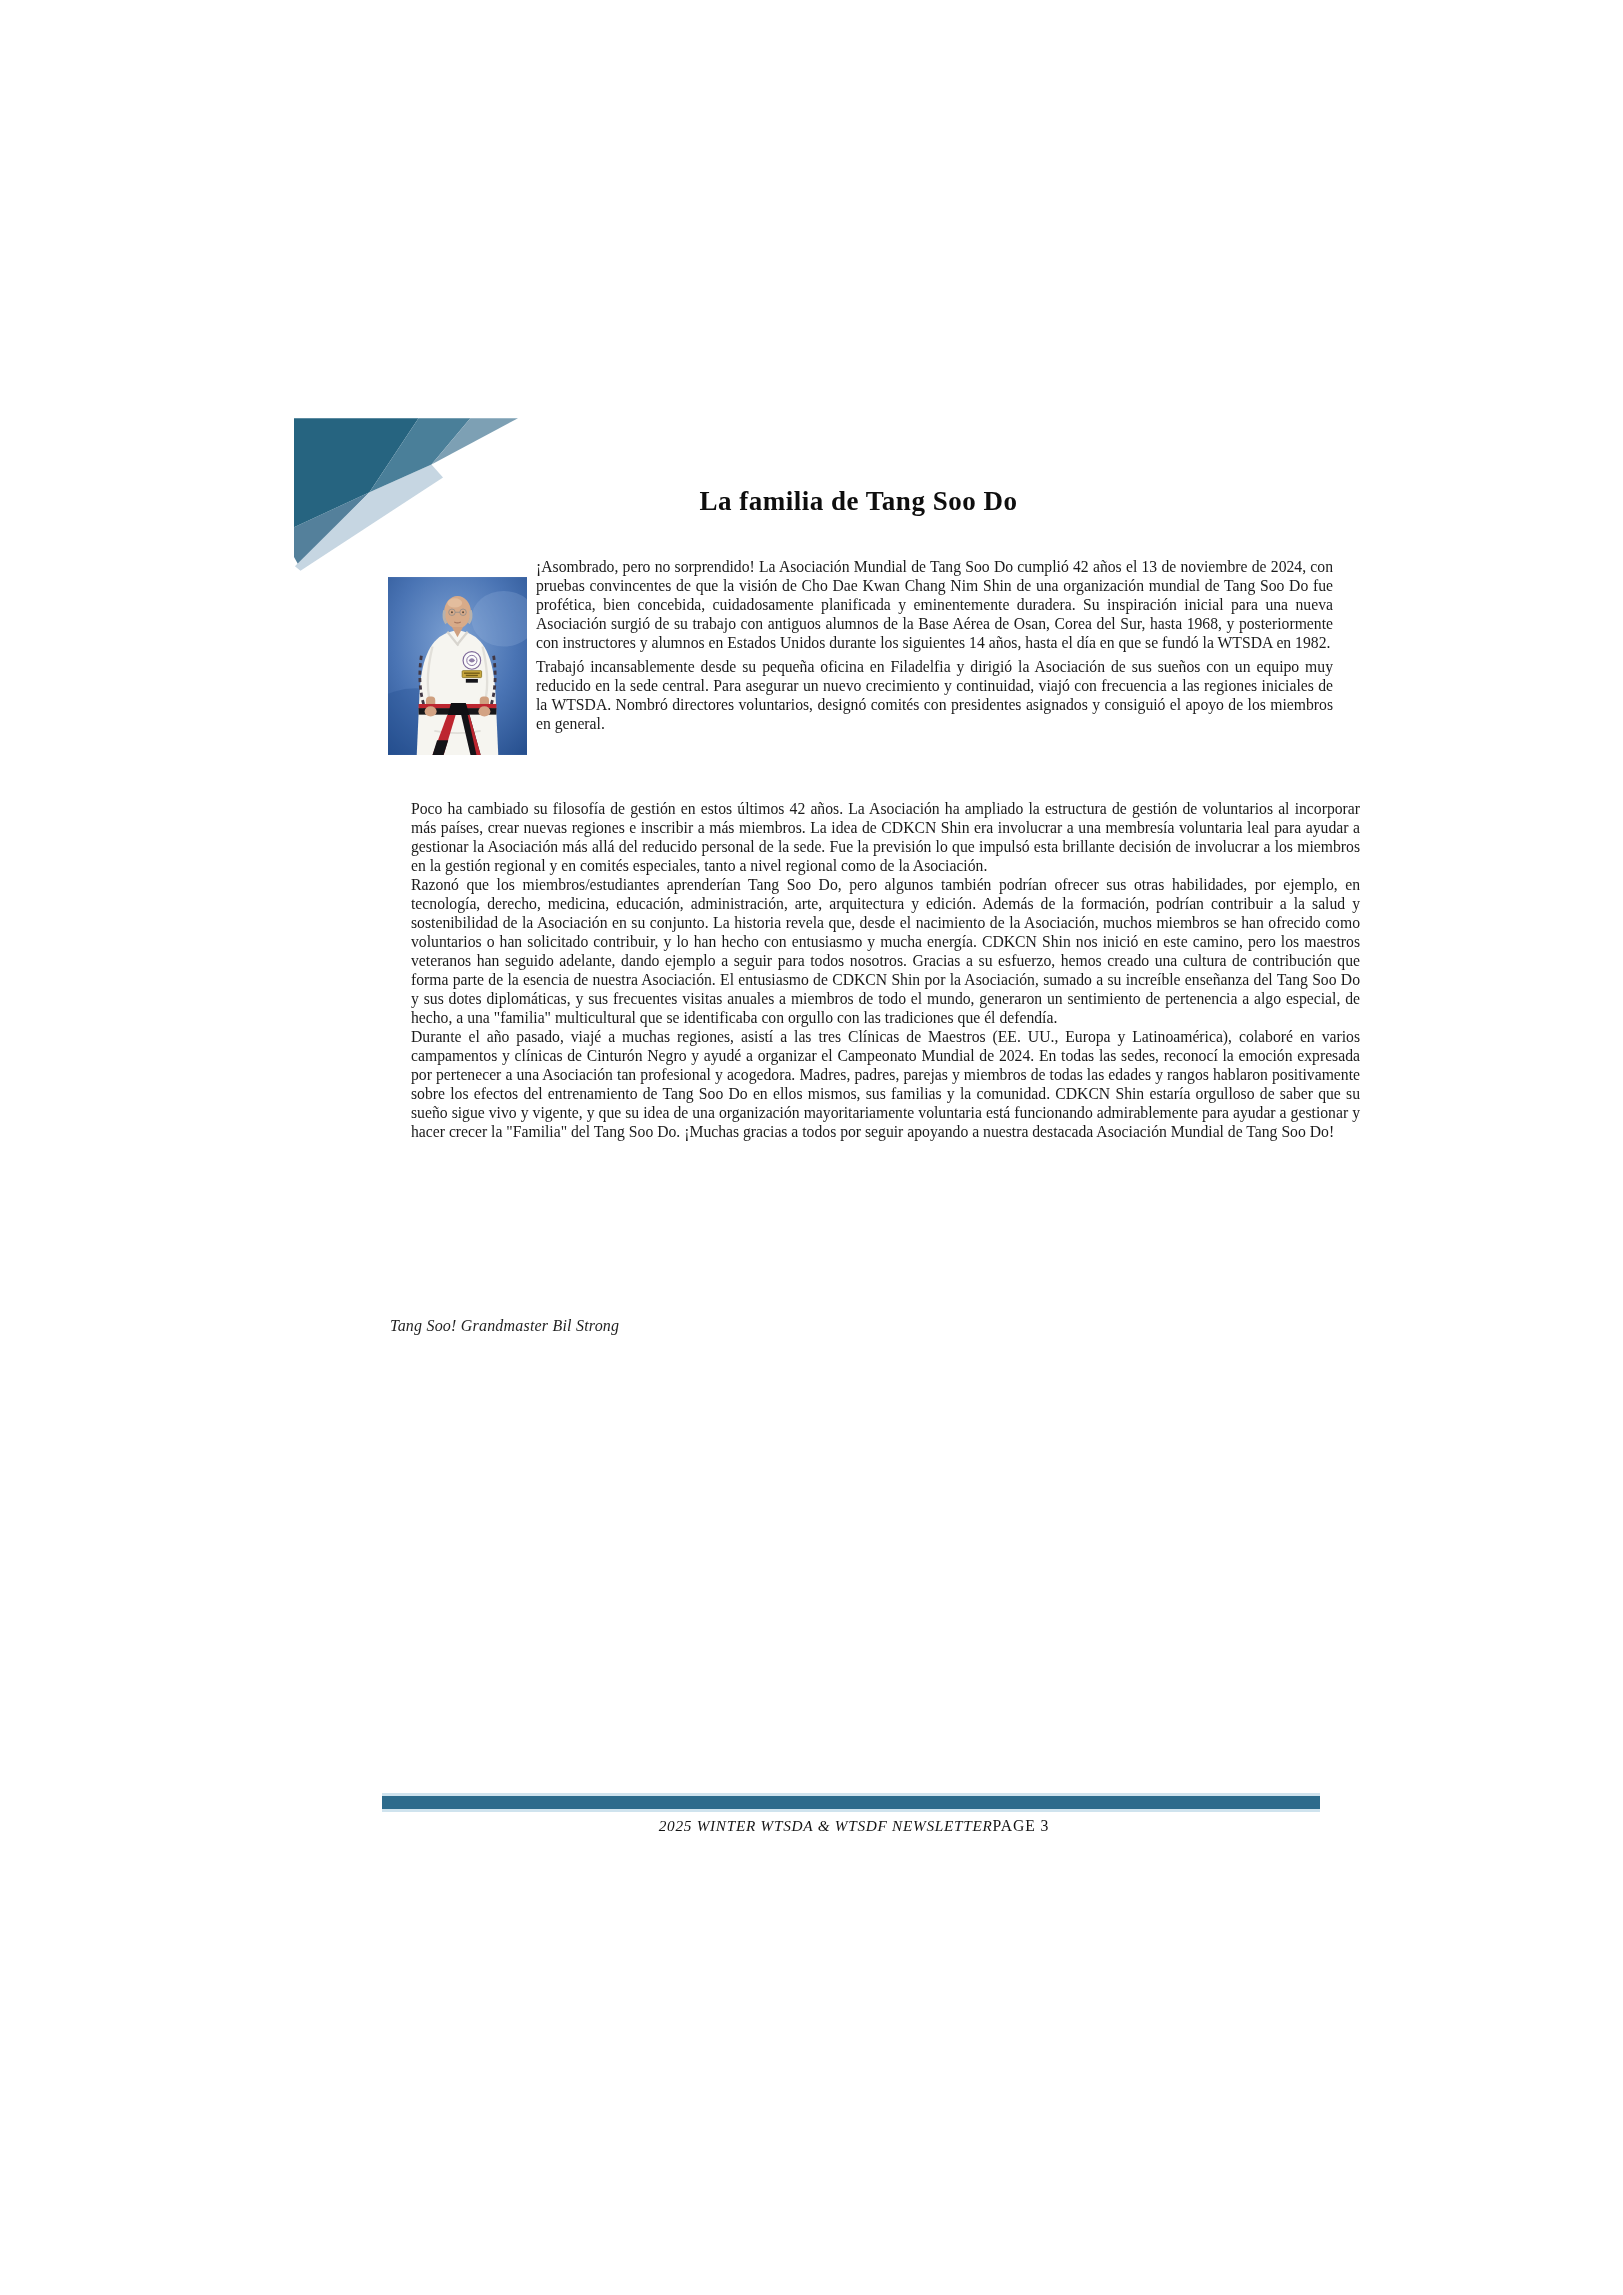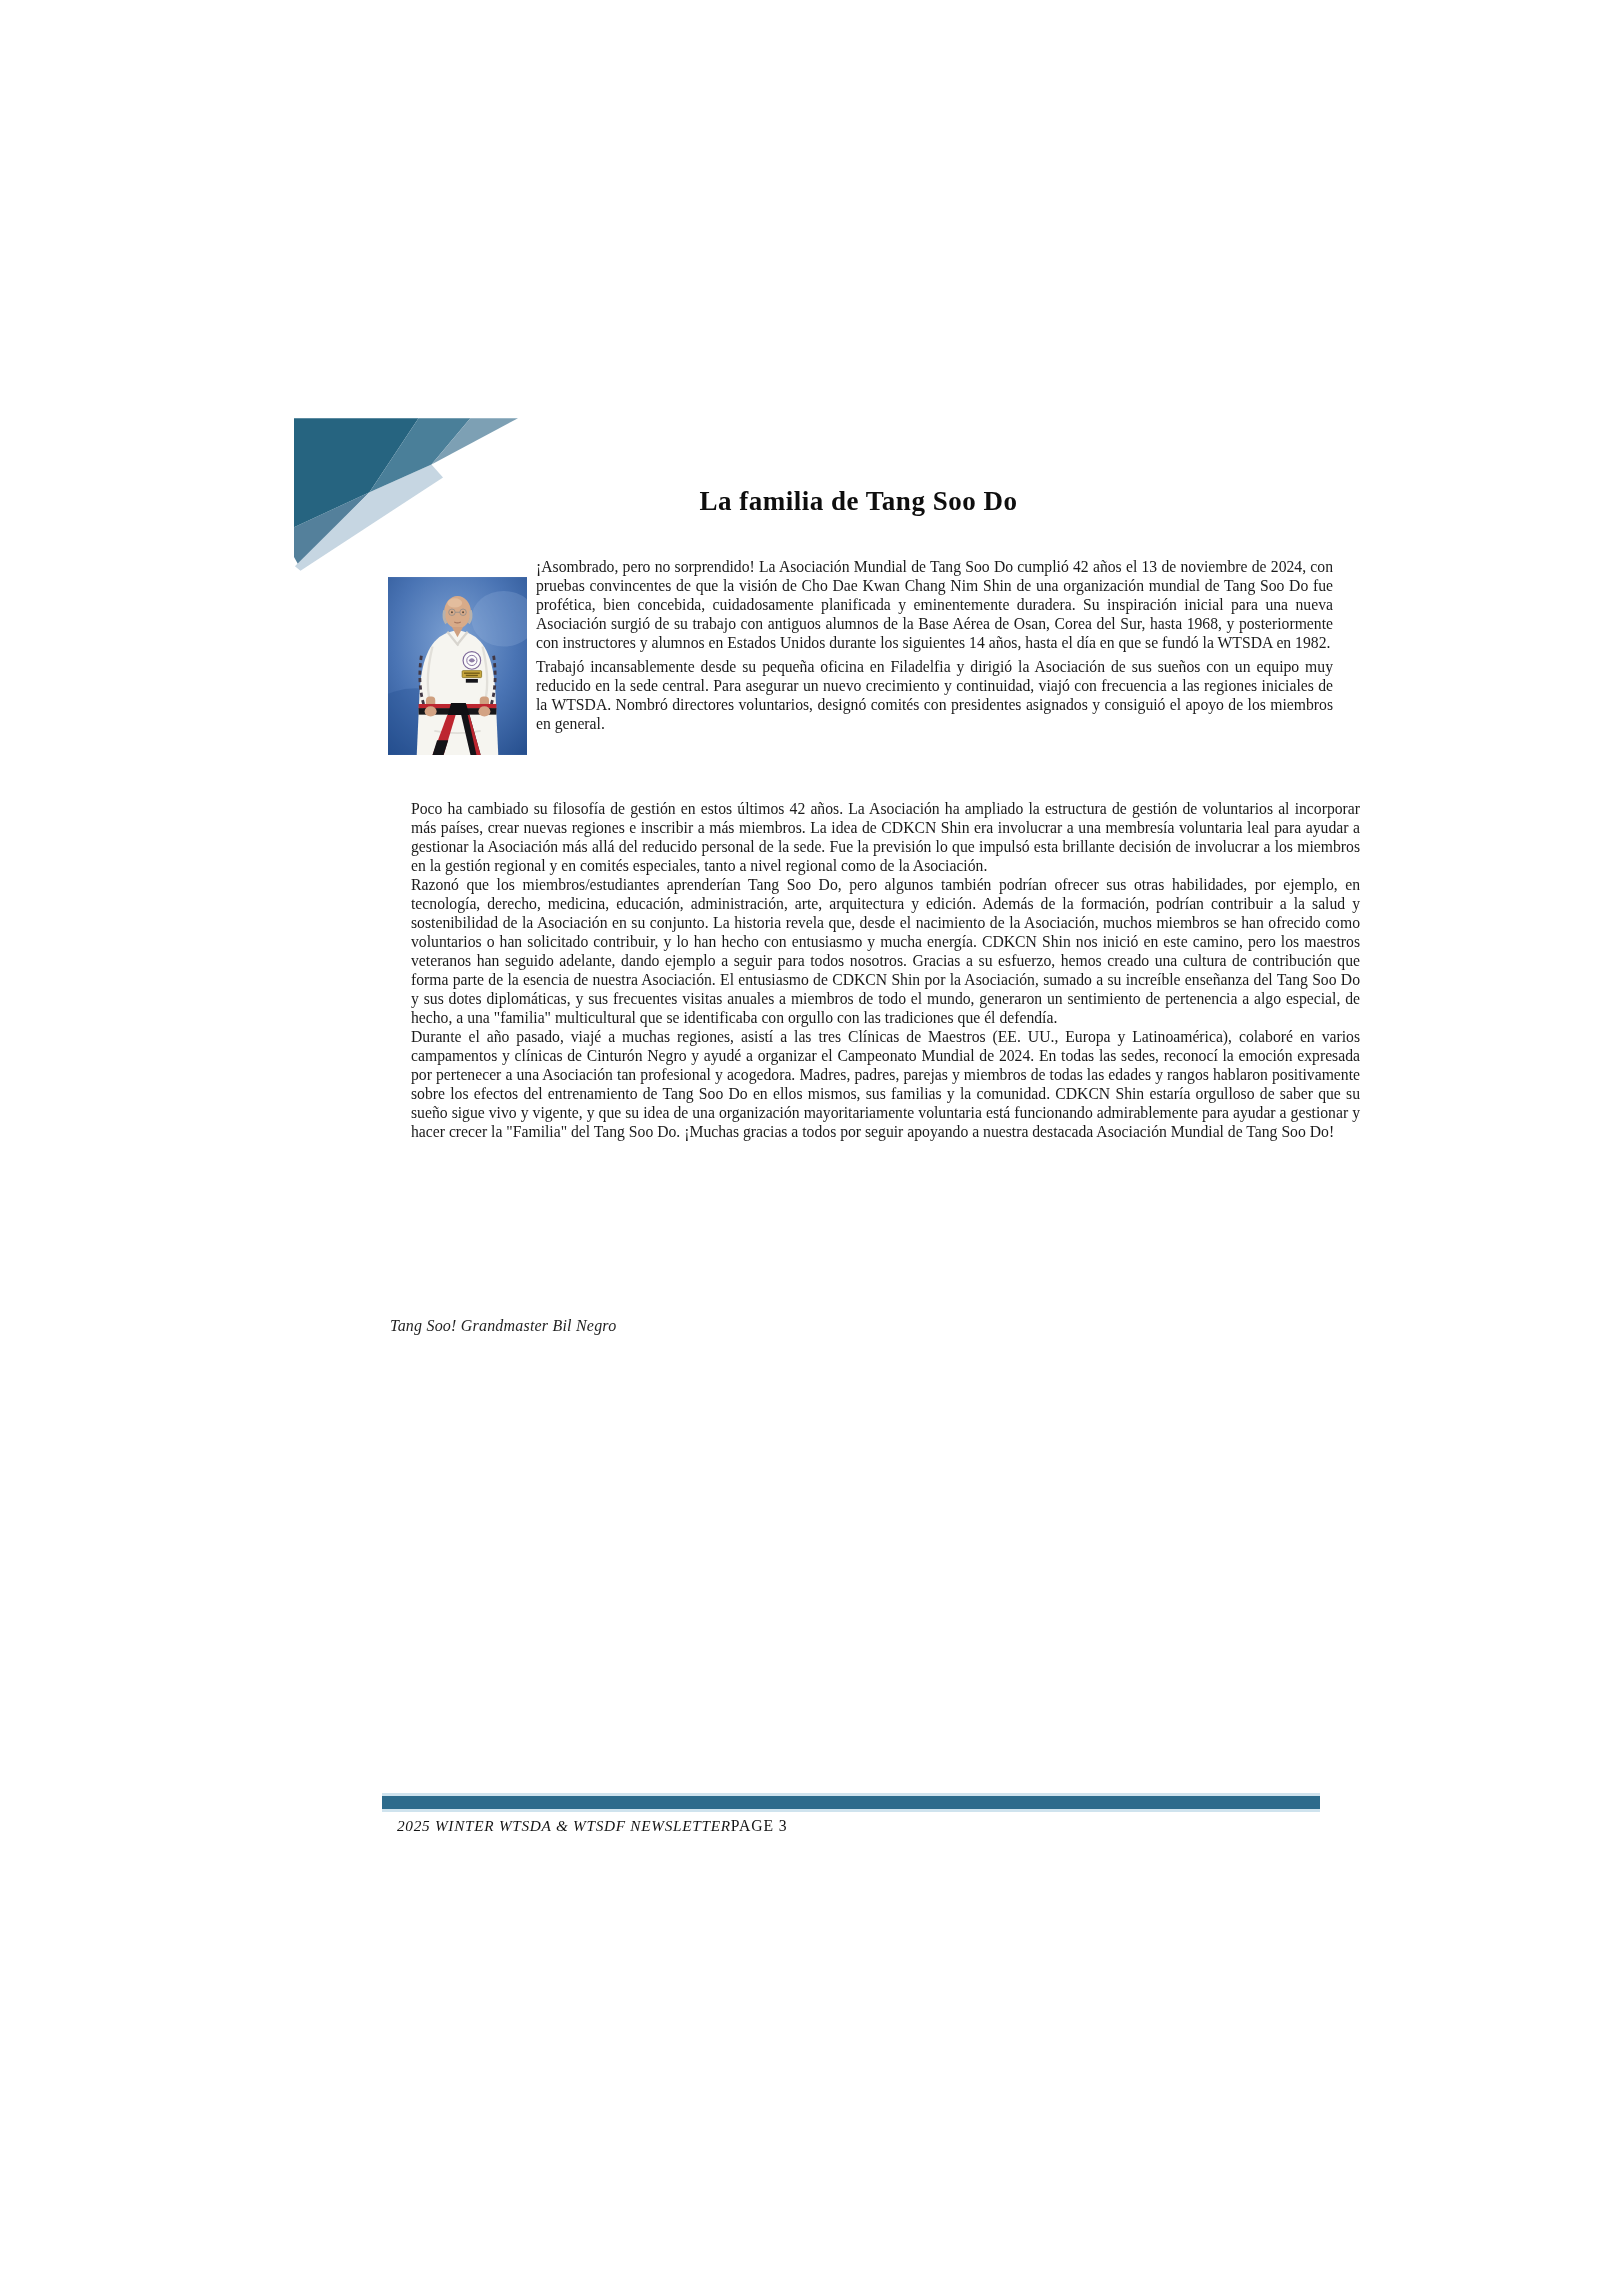--- a/index.html
+++ b/index.html
@@ -30,21 +30,21 @@
   .body{position:absolute;left:384px;top:799px;width:949px;margin-left:27px;}
   .signature{
     position:absolute;left:390px;top:1317px;margin:0;
     font-size:16px;font-style:italic;color:#1f1f1f;letter-spacing:0.2px;
   }
   .rule{position:absolute;left:382px;top:1793px;width:938px;}
   .rule .edge{height:2.8px;}
   .rule .bar{height:13px;}
   .footer{
     position:absolute;left:397px;top:1817px;width:914px;
-    display:flex;justify-content:flex-start;align-items:baseline;
+    display:flex;justify-content:center;align-items:baseline;
   }
   .footer .nl{font-style:italic;font-size:15.3px;letter-spacing:0.7px;color:#141414;}
   .footer .pg{font-size:15.7px;letter-spacing:0.9px;color:#141414;}
 </style>
 </head>
 <body>
 
 <div class="page">
 
   <svg class="deco" viewBox="0 0 484 330" aria-hidden="true">
@@ -118,21 +118,21 @@
     <p>¡Asombrado, pero no sorprendido! La Asociación Mundial de Tang Soo Do cumplió 42 años el 13 de noviembre de 2024, con pruebas convincentes de que la visión de Cho Dae Kwan Chang Nim Shin de una organización mundial de Tang Soo Do fue profética, bien concebida, cuidadosamente planificada y eminentemente duradera. Su inspiración inicial para una nueva Asociación surgió de su trabajo con antiguos alumnos de la Base Aérea de Osan, Corea del Sur, hasta 1968, y posteriormente con instructores y alumnos en Estados Unidos durante los siguientes 14 años, hasta el día en que se fundó la WTSDA en 1982.</p>
     <p>Trabajó incansablemente desde su pequeña oficina en Filadelfia y dirigió la Asociación de sus sueños con un equipo muy reducido en la sede central. Para asegurar un nuevo crecimiento y continuidad, viajó con frecuencia a las regiones iniciales de la WTSDA. Nombró directores voluntarios, designó comités con presidentes asignados y consiguió el apoyo de los miembros en general.</p>
   </div>
 
   <div class="body">
     <p>Poco ha cambiado su filosofía de gestión en estos últimos 42 años. La Asociación ha ampliado la estructura de gestión de voluntarios al incorporar más países, crear nuevas regiones e inscribir a más miembros. La idea de CDKCN Shin era involucrar a una membresía voluntaria leal para ayudar a gestionar la Asociación más allá del reducido personal de la sede. Fue la previsión lo que impulsó esta brillante decisión de involucrar a los miembros en la gestión regional y en comités especiales, tanto a nivel regional como de la Asociación.</p>
     <p>Razonó que los miembros/estudiantes aprenderían Tang Soo Do, pero algunos también podrían ofrecer sus otras habilidades, por ejemplo, en tecnología, derecho, medicina, educación, administración, arte, arquitectura y edición. Además de la formación, podrían contribuir a la salud y sostenibilidad de la Asociación en su conjunto. La historia revela que, desde el nacimiento de la Asociación, muchos miembros se han ofrecido como voluntarios o han solicitado contribuir, y lo han hecho con entusiasmo y mucha energía. CDKCN Shin nos inició en este camino, pero los maestros veteranos han seguido adelante, dando ejemplo a seguir para todos nosotros. Gracias a su esfuerzo, hemos creado una cultura de contribución que forma parte de la esencia de nuestra Asociación. El entusiasmo de CDKCN Shin por la Asociación, sumado a su increíble enseñanza del Tang Soo Do y sus dotes diplomáticas, y sus frecuentes visitas anuales a miembros de todo el mundo, generaron un sentimiento de pertenencia a algo especial, de hecho, a una "familia" multicultural que se identificaba con orgullo con las tradiciones que él defendía.</p>
     <p>Durante el año pasado, viajé a muchas regiones, asistí a las tres Clínicas de Maestros (EE. UU., Europa y Latinoamérica), colaboré en varios campamentos y clínicas de Cinturón Negro y ayudé a organizar el Campeonato Mundial de 2024. En todas las sedes, reconocí la emoción expresada por pertenecer a una Asociación tan profesional y acogedora. Madres, padres, parejas y miembros de todas las edades y rangos hablaron positivamente sobre los efectos del entrenamiento de Tang Soo Do en ellos mismos, sus familias y la comunidad. CDKCN Shin estaría orgulloso de saber que su sueño sigue vivo y vigente, y que su idea de una organización mayoritariamente voluntaria está funcionando admirablemente para ayudar a gestionar y hacer crecer la "Familia" del Tang Soo Do. ¡Muchas gracias a todos por seguir apoyando a nuestra destacada Asociación Mundial de Tang Soo Do!</p>
   </div>
 
-  <p class="signature">Tang Soo! Grandmaster Bil Negro</p>
+  <p class="signature">Tang Soo! Grandmaster Bil Strong</p>
 
   <div class="rule">
     <div class="edge" style="background-color: rgb(207, 227, 238);"></div>
     <div class="bar" style="background-color: rgb(45, 107, 140);"></div>
     <div class="edge" style="background-color: rgb(207, 227, 238);"></div>
   </div>
 
   <div class="footer">
     <span class="nl">2025 WINTER WTSDA &amp; WTSDF NEWSLETTER</span>
     <span class="pg">PAGE 3</span>

